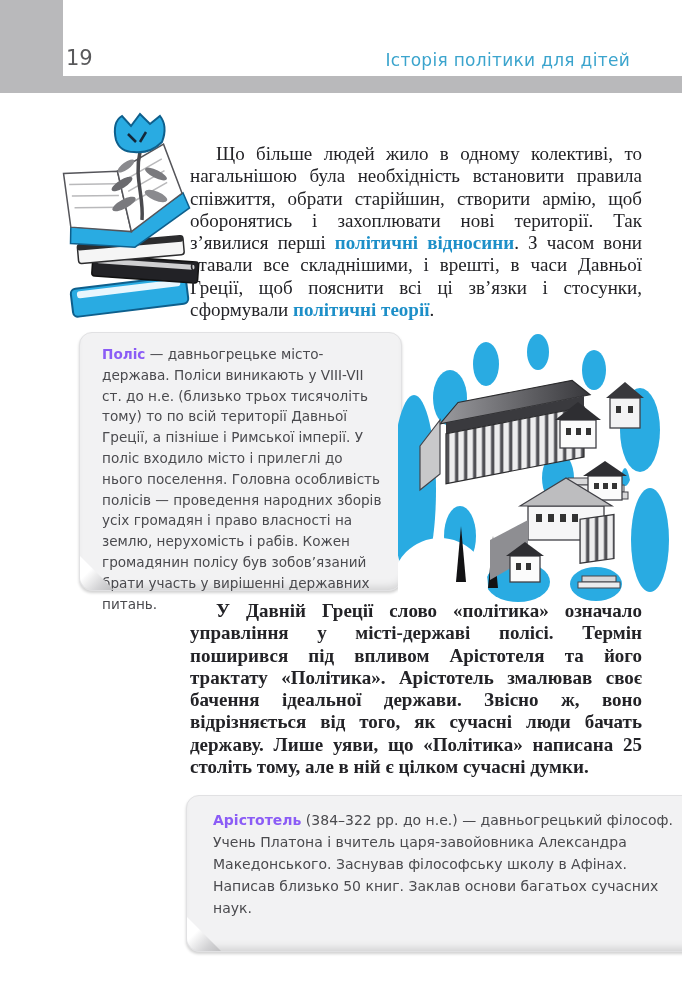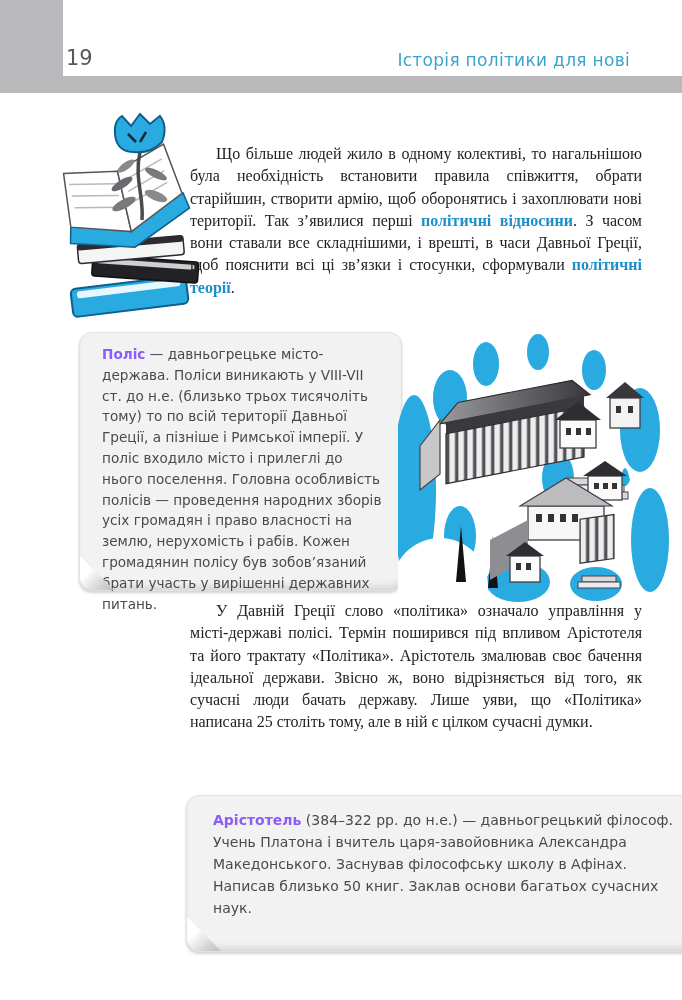--- a/index.html
+++ b/index.html
@@ -9,24 +9,24 @@
 
   
   .corner-block{left:0;top:0;width:63px;height:76px;background:#b9b9bb;}
   .band{left:0;top:76px;width:682px;height:17px;background:#b9b9bb;}
   .page-number{left:66px;top:46px;font-family:"DejaVu Sans",sans-serif;
                font-size:21px;color:#59595b;}
   .running-title{right:52px;top:50px;font-family:"DejaVu Sans",sans-serif;
                  font-size:17px;color:#3ba4cd;letter-spacing:.3px;}
 
   
-  .body-par{left:190px;width:452px;font-size:16px;line-height:22.3px;color:#232327;
+  .body-par{left:190px;width:452px;font-size:19px;line-height:22.3px;color:#232327;
             text-align:justify;margin:0;}
   .p1{top:143px;}
-  .p2{top:600px;}
+  .p2{top:600px;font-weight:bold;}
   .body-par .indent{display:inline-block;width:26px;}
   .hl{color:#1d8fc8;font-weight:bold;}
 
   
   .note{background:#f2f2f3;border:1px solid #e1e1e3;border-radius:13px;
         font-family:"DejaVu Sans",sans-serif;color:#4a4a4e;
         box-shadow:0 2px 3px rgba(0,0,0,.18), inset 0 -8px 10px -6px rgba(0,0,0,.16);
         box-sizing:border-box;}
   .polis-box{left:79px;top:332px;width:323px;height:259px;padding:11px 15px 10px 22px;
              font-size:13.6px;line-height:20.8px;}
@@ -41,21 +41,21 @@
   
   .books-ill{left:58px;top:112px;width:148px;height:212px;}
   .city-ill{left:398px;top:330px;width:272px;height:272px;}
   svg{display:block;width:100%;height:100%;}
 </style>
 </head>
 <body>
 
 <div class="abs corner-block"></div>
 <span class="abs page-number">19</span>
-<span class="abs running-title">Історія політики для нові</span>
+<span class="abs running-title">Історія політики для дітей</span>
 <div class="abs band"></div>
 
 <div class="abs books-ill">
   <svg viewBox="0 0 148 212">
 
     <g transform="rotate(-7 74 188)">
       <rect x="14" y="170" width="116" height="28" rx="5" fill="#29abe2" stroke="#0f6costroke"></rect>
       <rect x="14" y="170" width="116" height="28" rx="5" fill="#29abe2" stroke="#0e5f8c" stroke-width="2"></rect>
       <rect x="20" y="173" width="104" height="7" rx="3" fill="#e8f6fd"></rect>
     </g>

